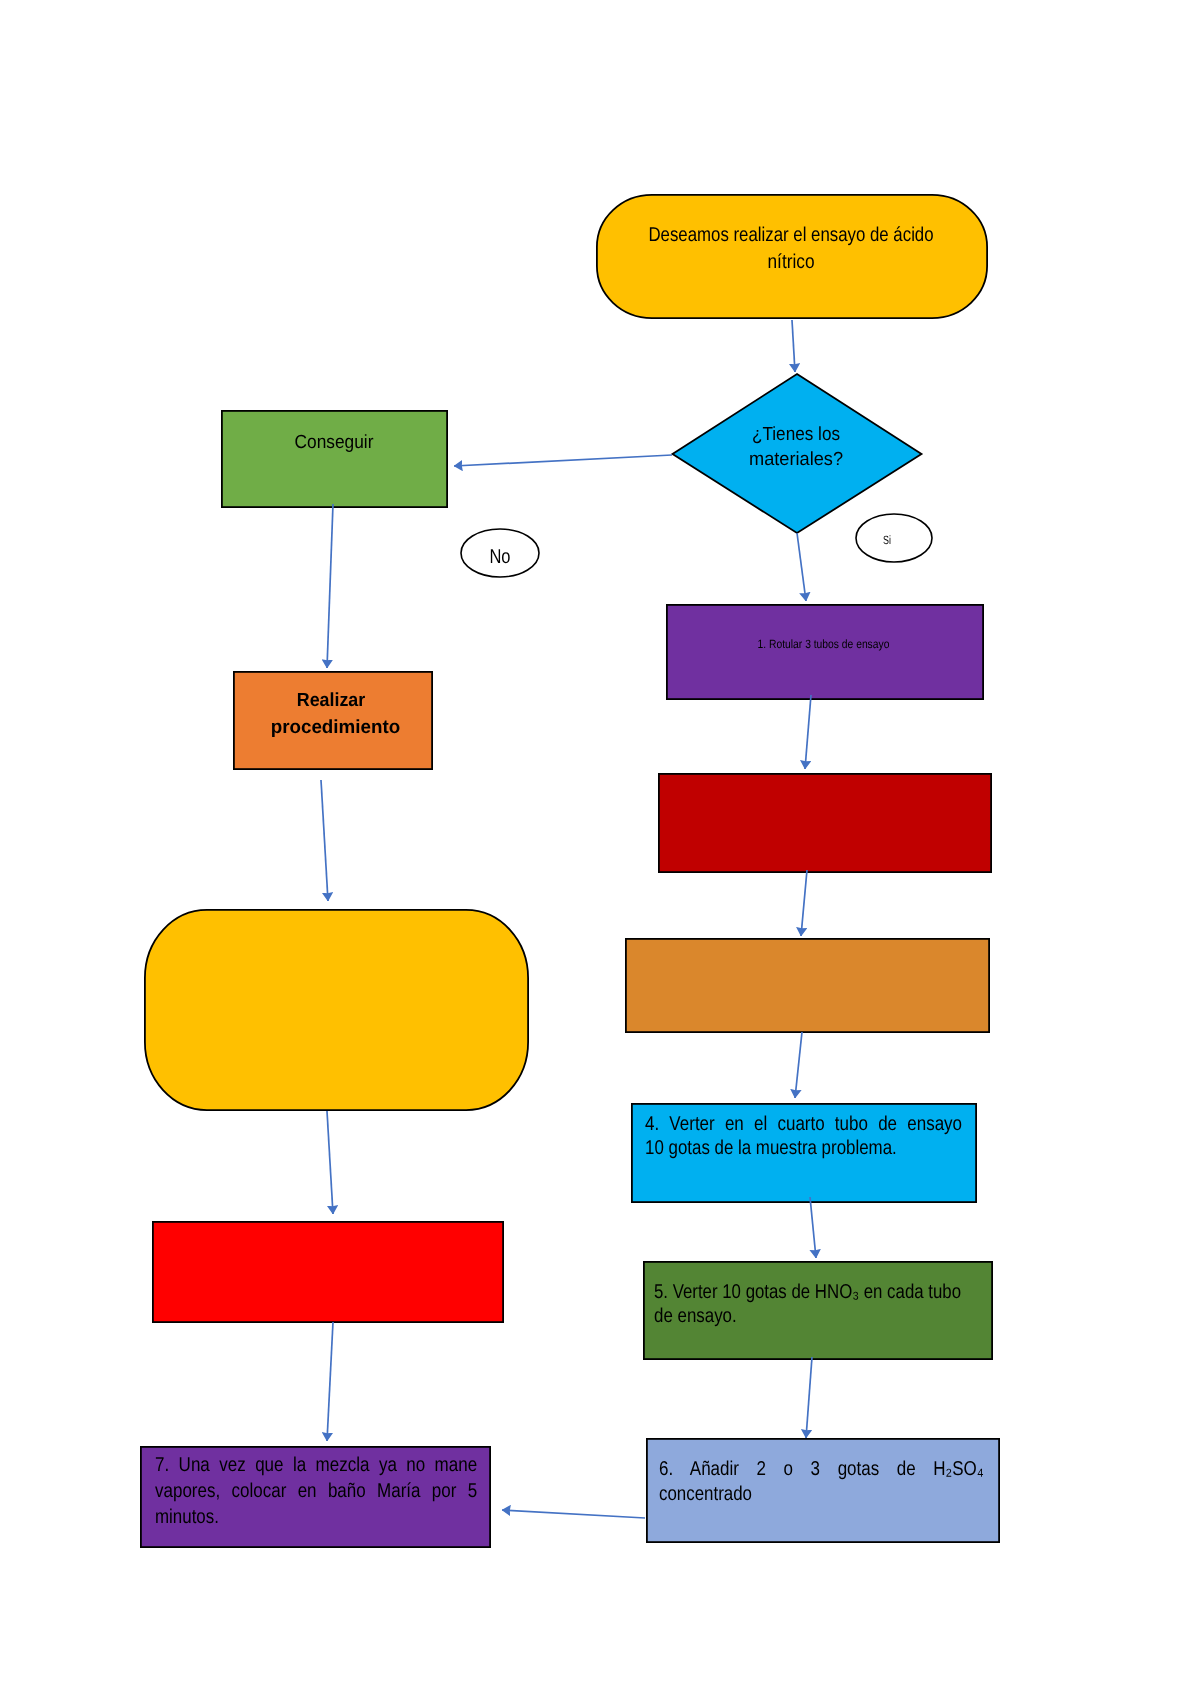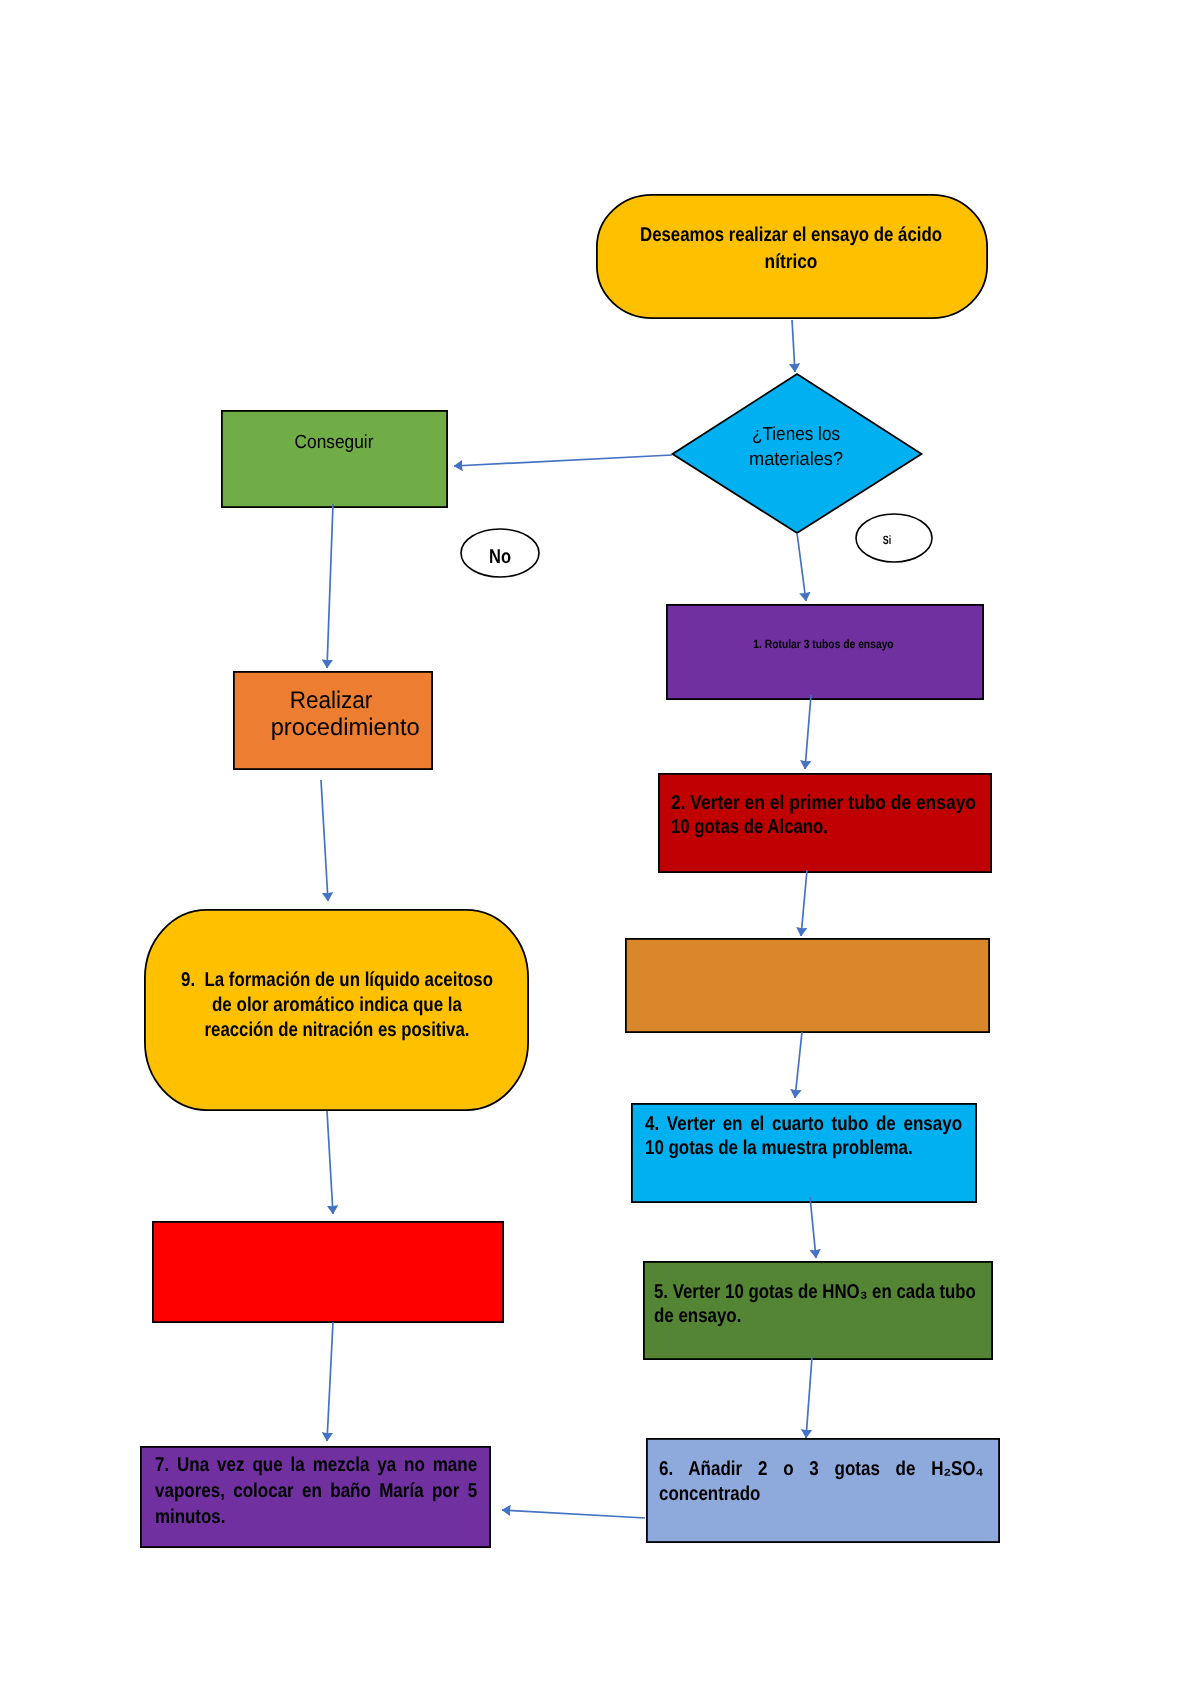--- a/index.html
+++ b/index.html
@@ -1,21 +1,21 @@
 <!DOCTYPE html>
 <html><head>
 <meta charset="utf-8">
 <title>Flujograma ensayo de acido nitrico</title>
 <style>
   html,body{margin:0;padding:0;background:#ffffff;}
   body{width:1200px;height:1698px;position:relative;overflow:hidden;
        font-family:"Liberation Sans",sans-serif;}
   #canvas{position:absolute;left:0;top:0;width:1200px;height:1698px;}
   svg.layer{position:absolute;left:0;top:0;width:1200px;height:1698px;overflow:visible;}
-  .nodetext{position:absolute;color:#000;font-weight:bold;
+  .nodetext{position:absolute;color:#000;font-weight:normal;
               -webkit-font-smoothing:antialiased;text-rendering:geometricPrecision;}
   .nodetext span{display:block;width:100%;}
   .nodetext i{display:block;font-style:normal;white-space:pre;
               transform:scaleX(var(--sx,0.852)) translateZ(0);}
   .tc i{text-align:center;transform-origin:50% 50%;}
   .tl i{text-align:left;transform-origin:0% 50%;}
   .ln.j{text-align:justify;text-align-last:justify;white-space:normal;}
 </style>
 </head>
 <body>
@@ -91,39 +91,33 @@
         <i class="ln" style="--sx:0.957">materiales?</i>
       </span>
   </div>
 
   <div class="nodetext tc" style="left:289.0px;top:431px;width:90.0px;font-size:19px;line-height:24px;font-weight:normal;">
     <span>
         <i class="ln" style="--sx:0.912">Conseguir</i>
       </span>
   </div>
 
-  <div class="nodetext tc" style="left:270.0px;top:686.9px;width:122.0px;font-size:24px;line-height:27px;font-weight:normal;">
+  <div class="nodetext tc" style="left:270.0px;top:686.9px;width:122.0px;font-size:19px;line-height:27px;font-weight:bold;">
     <span>
         <i class="ln" style="--sx:0.94">Realizar</i>
         <i class="ln" style="--sx:0.989">procedimiento</i>
       </span>
   </div>
 
   <div class="nodetext tc" style="left:685.5px;top:632.1px;width:275.0px;font-size:12px;line-height:25px;">
     <span>
         <i class="ln" style="--sx:0.859">1. Rotular 3 tubos de ensayo</i>
       </span>
   </div>
 
-  <div class="nodetext tl" style="left:671.0px;top:790.6px;width:352.0px;font-size:20px;line-height:24px;">
-    <span>
-        <i class="ln" style="--sx:0.871">2. Verter en el primer tubo de ensayo</i>
-        <i class="ln" style="--sx:0.839">10 gotas de Alcano.</i>
-      </span>
-  </div>
 
 
   <div class="nodetext tl" style="left:645.0px;top:1111.6px;width:373.0px;font-size:20px;line-height:24px;">
     <span>
         <i class="ln j" style="--sx:0.85">4.  Verter en el cuarto tubo de ensayo</i>
         <i class="ln" style="--sx:0.845">10 gotas de la muestra problema.</i>
       </span>
   </div>
 
   <div class="nodetext tl" style="left:654.0px;top:1279.6px;width:384.0px;font-size:20px;line-height:24px;">
@@ -142,27 +136,20 @@
 
   <div class="nodetext tl" style="left:155.0px;top:1451.6px;width:379.0px;font-size:20px;line-height:26px;">
     <span>
         <i class="ln j" style="--sx:0.85">7. Una vez que la mezcla ya no mane</i>
         <i class="ln j" style="--sx:0.85">vapores, colocar en baño María por 5</i>
         <i class="ln" style="--sx:0.845">minutos.</i>
       </span>
   </div>
 
 
-  <div class="nodetext tc" style="left:151.0px;top:968.1px;width:372.0px;font-size:20px;line-height:25px;">
-    <span>
-        <i class="ln" style="--sx:0.843">9.  La formación de un líquido aceitoso</i>
-        <i class="ln" style="--sx:0.849">de olor aromático indica que la</i>
-        <i class="ln" style="--sx:0.839">reacción de nitración es positiva.</i>
-      </span>
-  </div>
 
   <div class="nodetext tc" style="left:485.0px;top:545.6px;width:30.0px;font-size:20px;line-height:22px;">
     <span>
         <i class="ln" style="--sx:0.824">No</i>
       </span>
   </div>
 
   <div class="nodetext tc" style="left:875.0px;top:528.6px;width:24.0px;font-size:12px;line-height:22px;">
     <span>
         <i class="ln" style="--sx:0.741">Si</i>

